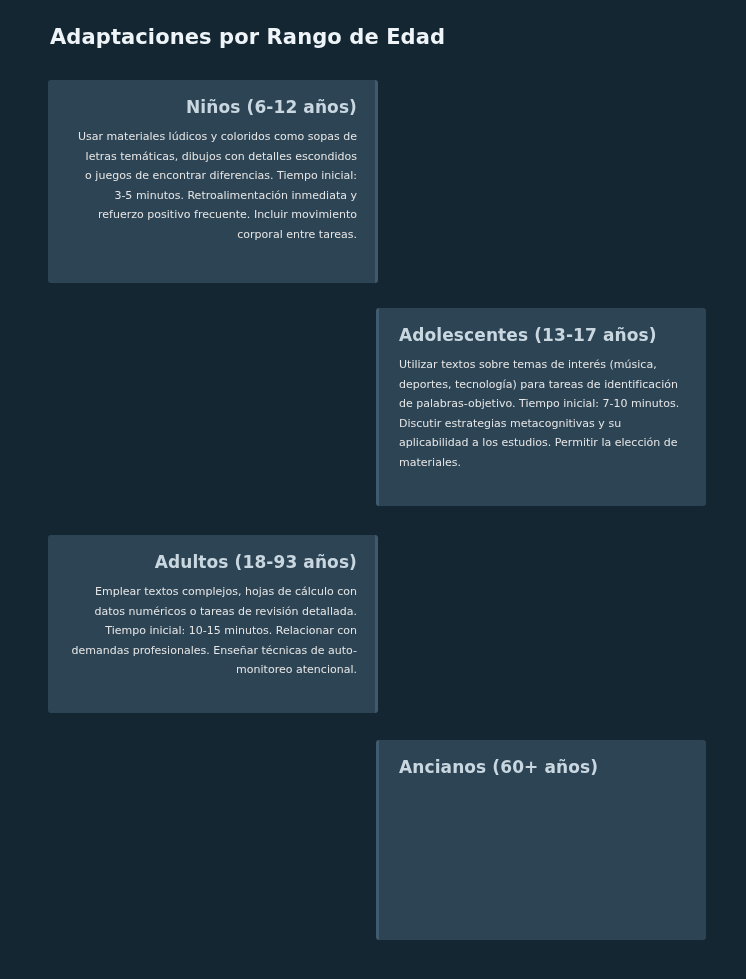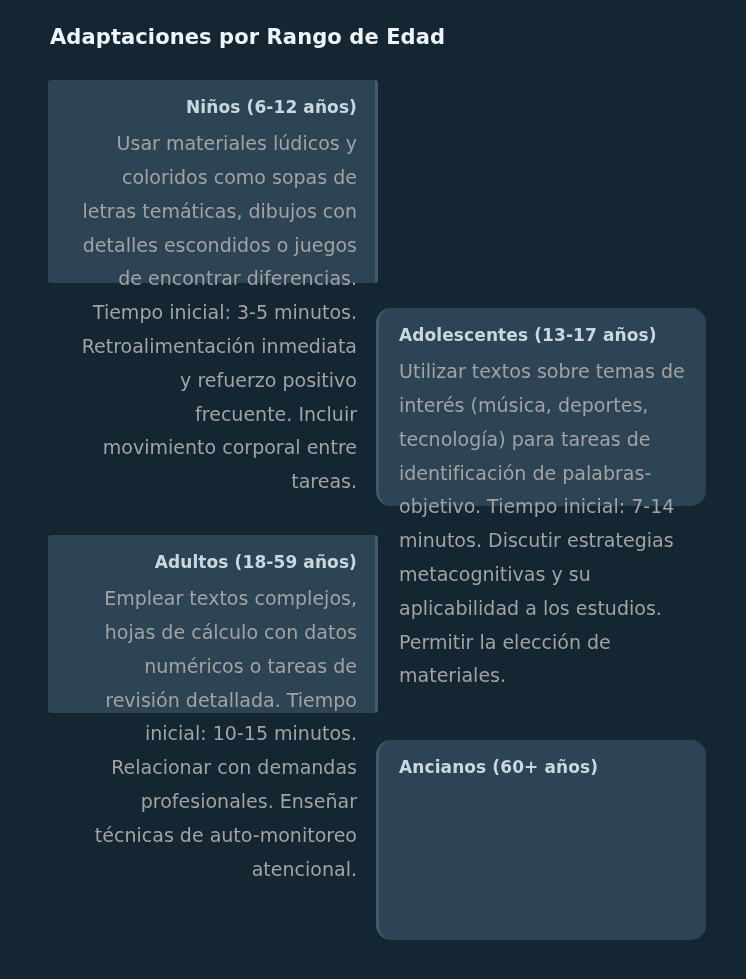--- a/index.html
+++ b/index.html
@@ -62,38 +62,37 @@
     border-right: 3px solid #415b6e;
   }
 
   
   .card.side-right {
     left: 376px;
     width: 330px;
     text-align: left;
     padding-left: 20px;
     border-left: 3px solid #415b6e;
-    border-radius: 15px;
   }
 
   .card-title {
     font-size: 17px;
     font-weight: 700;
     color: #c9d7e0;
     letter-spacing: 0.1px;
     line-height: 1.3;
     margin-bottom: 9px;
     white-space: nowrap;
   }
 
   .card-body {
-    font-size: 19px;
+    font-size: 11px;
     font-weight: 400;
     line-height: 1.78;
-    color: #a3a3a3;
+    color: #e5e5e5;
     letter-spacing: 0.01px;
   }
 
   
   #card-ninos        { top: 80px;  height: 203px; padding-left: 29px; }
   #card-adolescentes { top: 308px; height: 198px; }
   #card-adultos      { top: 535px; height: 178px; }
   #card-ancianos     { top: 740px; height: 200px; }
 </style>
 </head>
@@ -105,25 +104,25 @@
 
   <div class="timeline">
 
     <div class="card side-left" id="card-ninos">
       <div class="card-title">Niños (6-12 años)</div>
       <div class="card-body">Usar materiales lúdicos y coloridos como sopas de letras temáticas, dibujos con detalles escondidos o juegos de encontrar diferencias. Tiempo inicial: 3-5 minutos. Retroalimentación inmediata y refuerzo positivo frecuente. Incluir movimiento corporal entre tareas.</div>
     </div>
 
     <div class="card side-right" id="card-adolescentes">
       <div class="card-title">Adolescentes (13-17 años)</div>
-      <div class="card-body">Utilizar textos sobre temas de interés (música, deportes, tecnología) para tareas de identificación de palabras-objetivo. Tiempo inicial: 7-14 minutos. Discutir estrategias metacognitivas y su aplicabilidad a los estudios. Permitir la elección de materiales.</div>
+      <div class="card-body">Utilizar textos sobre temas de interés (música, deportes, tecnología) para tareas de identificación de palabras-objetivo. Tiempo inicial: 7-10 minutos. Discutir estrategias metacognitivas y su aplicabilidad a los estudios. Permitir la elección de materiales.</div>
     </div>
 
     <div class="card side-left" id="card-adultos">
-      <div class="card-title">Adultos (18-59 años)</div>
+      <div class="card-title">Adultos (18-93 años)</div>
       <div class="card-body">Emplear textos complejos, hojas de cálculo con datos numéricos o tareas de revisión detallada. Tiempo inicial: 10-15 minutos. Relacionar con demandas profesionales. Enseñar técnicas de auto-monitoreo atencional.</div>
     </div>
 
     <div class="card side-right" id="card-ancianos">
       <div class="card-title">Ancianos (60+ años)</div>
     </div>
 
   </div>
 </div>
 

